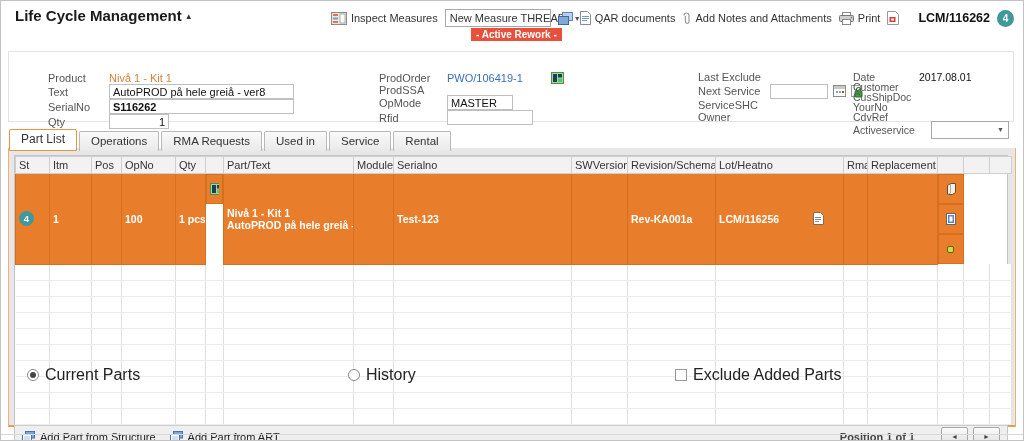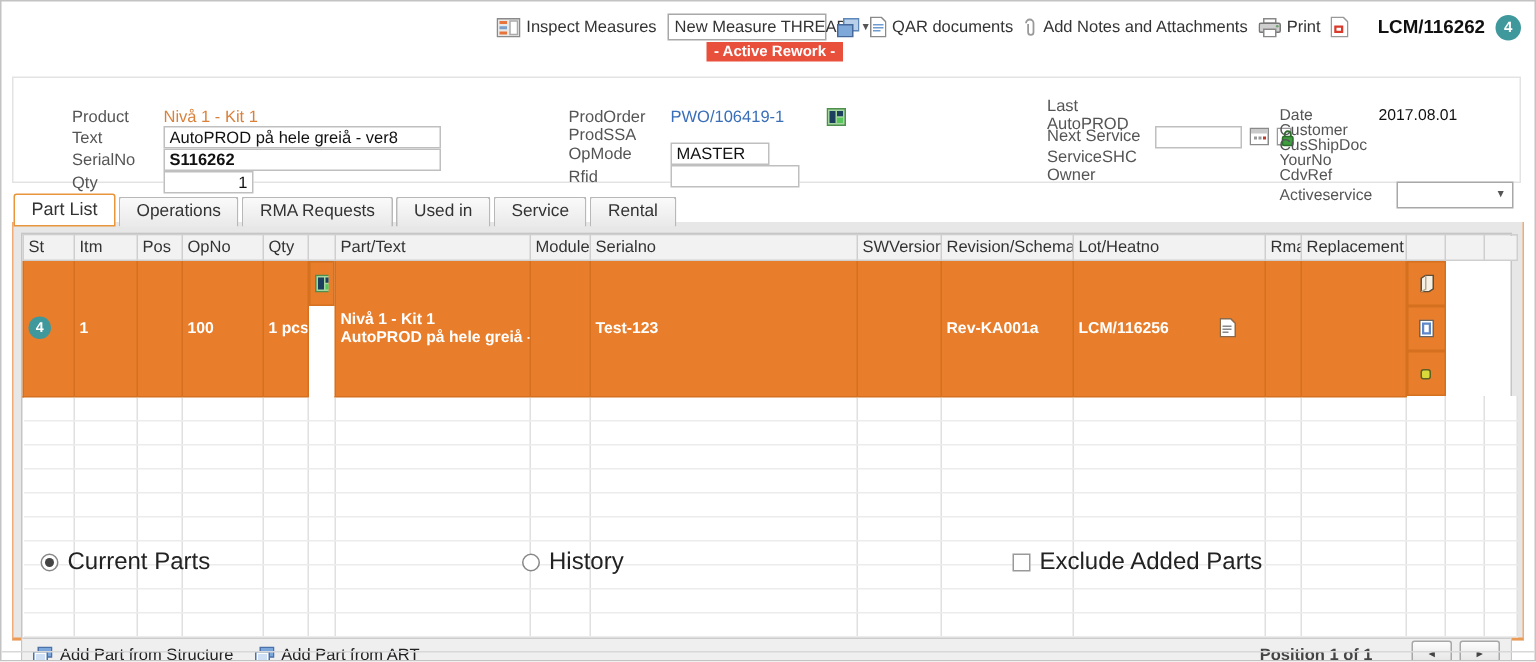--- a/index.html
+++ b/index.html
@@ -76,20 +76,24 @@
   .radio.sel::after{content:"";position:absolute;left:2px;top:2px;width:6px;height:6px;border-radius:50%;background:#444;}
   .chk{width:12px;height:12px;border:1px solid #999;background:#fff;box-sizing:border-box;flex:none;}
 
   .bottom-line{position:absolute;left:0;right:0;top:433px;border-top:1px solid #d8d8d8;}
 </style>
 </head>
 <body>
 
 <div class="page">
 
+  <div class="title-wrap">
+    <span class="title">Life Cycle Management</span>
+    <span class="collapse">▲</span>
+  </div>
 
   <div class="toolbar">
     <span class="tbtn">
       <svg width="16" height="13">
           <rect x="0.5" y="0.5" width="15" height="12" fill="#e8e8e8" stroke="#8a8a8a"></rect>
           <rect x="2" y="2" width="5" height="2" fill="#e8743c"></rect>
           <rect x="2" y="5.5" width="5" height="2" fill="#7a9ec9"></rect>
           <rect x="2" y="9" width="5" height="2" fill="#e8743c"></rect>
           <rect x="9" y="2" width="5" height="9" fill="#fff" stroke="#aaa"></rect>
         </svg>
@@ -179,21 +183,21 @@
           <input class="inp" style="width: 66px;" value="MASTER">
         </div>
       <div class="frow">
           <span class="flabel">Rfid</span>
           <input class="inp" style="width: 86px;" value="">
         </div>
     </div>
 
     <div class="fcol fc3">
       <div class="frow">
-          <span class="flabel">Last AutoPROD</span>
+          <span class="flabel">Last Exclude</span>
         </div>
       <div class="frow tall">
           <span class="flabel">Next Service</span>
           <input class="inp" style="width: 58px;" value="">
         <span class="icon-gap">
             <svg width="13" height="12">
               <rect x="0.5" y="0.5" width="12" height="11" fill="#fff" stroke="#8a8a8a"></rect>
               <rect x="1" y="1" width="11" height="3" fill="#c9c9c9"></rect>
               <rect x="3" y="6" width="2" height="2" fill="#999"></rect>
               <rect x="6" y="6" width="2" height="2" fill="#999"></rect>

